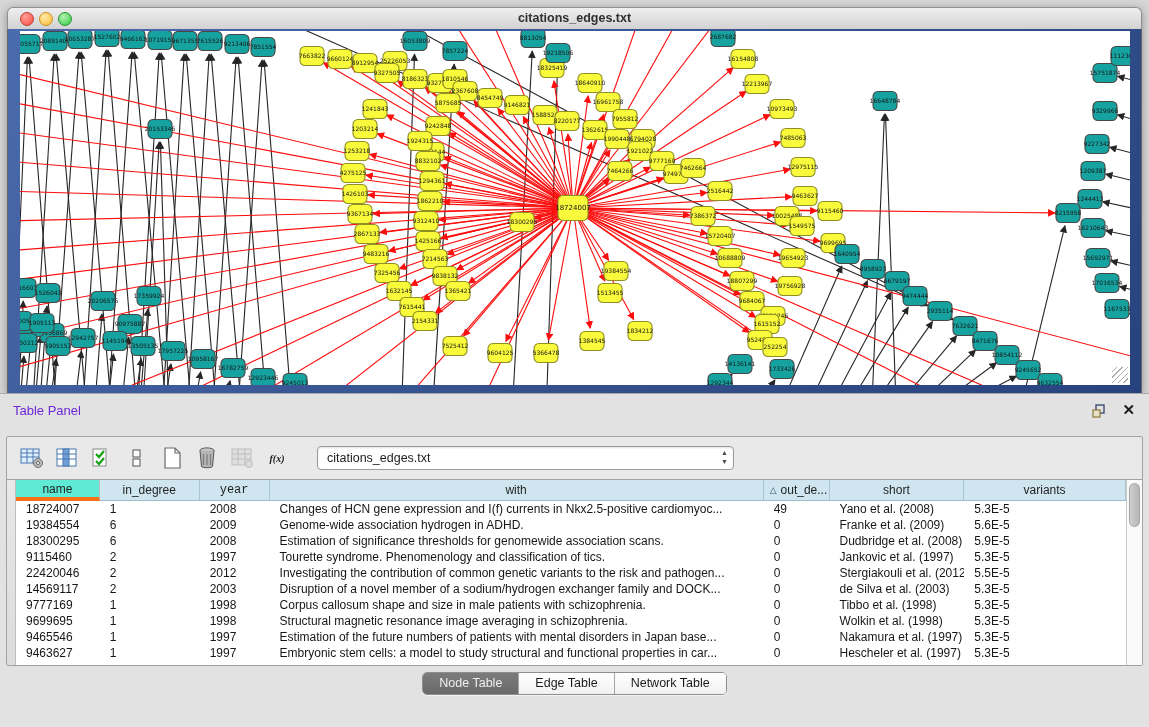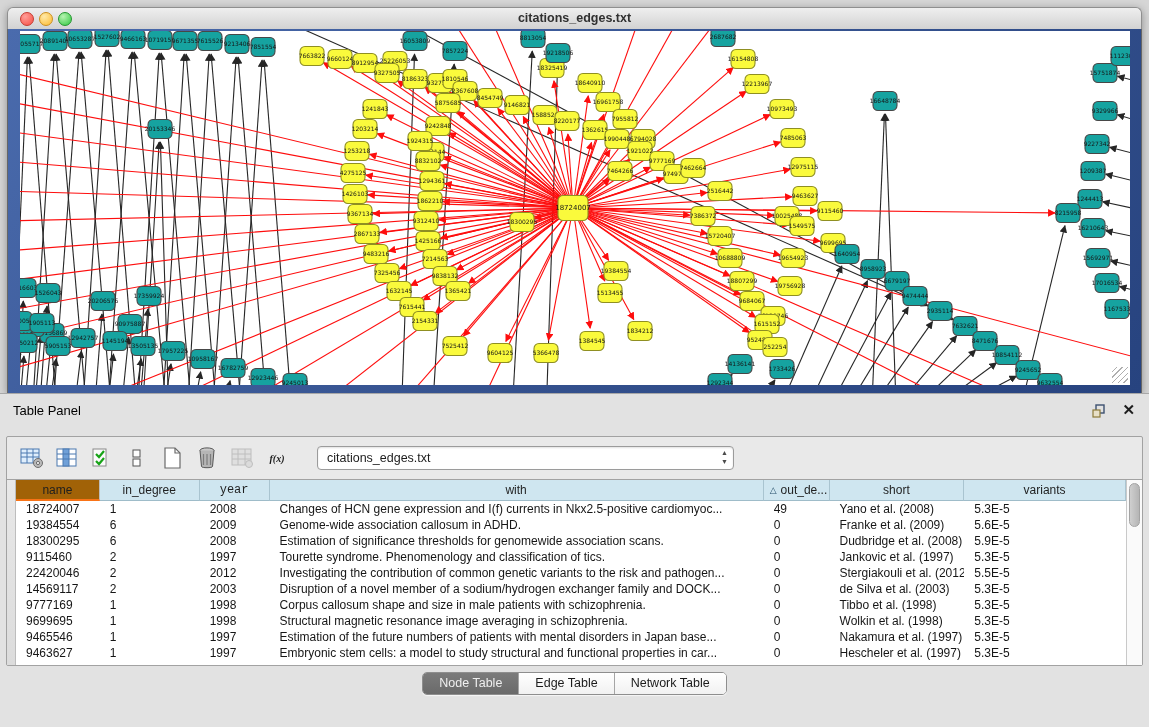--- a/index.html
+++ b/index.html
@@ -19,40 +19,40 @@
   .net-frame{position:absolute;left:0;top:22px;right:0;bottom:0;
     background:linear-gradient(135deg,#4a6bad,#35528f 55%,#27437f);
     padding:2px 13px 9px 12px;box-sizing:border-box;border-left:1px solid #666;border-right:1px solid #666;}
   .net-canvas{position:relative;width:1110px;height:354px;background:#ffffff;overflow:hidden;}
   #graph{position:absolute;left:0;top:0;}
   .resize-grip{position:absolute;right:2px;bottom:2px;width:16px;height:16px;
     background:repeating-linear-gradient(135deg,transparent 0 3px,#9a9a9a 3px 4px);opacity:.8;}
   
   .table-panel{position:absolute;left:0;top:393px;width:1149px;height:334px;background:#e2e2e2;border-top:1px solid #a8a8a8;}
   .tp-header{height:42px;position:relative;}
-  .tp-title{position:absolute;left:13px;top:9px;font-size:13px;color:#000000;}
+  .tp-title{position:absolute;left:13px;top:9px;font-size:13px;color:#6d28d9;}
   .tp-float{position:absolute;right:42px;top:9px;width:16px;height:16px;cursor:pointer;}
   .tp-close{position:absolute;right:14px;top:7px;font-size:15px;font-weight:bold;color:#1d1d1d;cursor:pointer;}
   .tp-inner{position:absolute;left:6px;right:6px;top:42px;height:230px;background:#e9e9e9;
     border:1px solid #a2a2a2;border-radius:2px;box-sizing:border-box;}
   .toolbar{height:42px;display:flex;align-items:center;padding-left:12px;}
   .tbtn{width:26px;height:26px;margin-right:9px;display:flex;align-items:center;justify-content:center;cursor:pointer;}
   .fx{font-family:Liberation Serif, serif;font-style:italic;font-weight:bold;font-size:10px;color:#1a1a1a;}
   .combo{margin-left:18px;width:415px;height:22px;background:#fff;border:1px solid #9b9b9b;border-radius:4px;
     position:relative;display:flex;align-items:center;box-shadow:inset 0 1px 2px rgba(0,0,0,.12);}
   .combo-text{padding-left:9px;font-size:12.5px;color:#1c1c1c;}
   .combo-arrows{position:absolute;right:5px;top:1px;font-size:7px;line-height:9px;color:#4a4a4a;text-align:center;}
   
   .grid{position:absolute;left:0;right:0;top:42px;bottom:0;background:#fff;border-top:1px solid #a2a2a2;display:flex;}
   .gutter{width:8px;background:linear-gradient(#e8e8e8,#dcdcdc);border-right:1px solid #bdbdbd;}
   .gridmain{flex:1;position:relative;overflow:hidden;}
   .thead{display:flex;height:21px;}
   .th{box-sizing:border-box;background:#cfe6f0;border-right:1px solid #a9c4d0;border-bottom:1px solid #9fbcc9;
     font-size:12px;color:#1f1f1f;display:flex;align-items:center;justify-content:center;cursor:pointer;}
-  .th.gray{background:#a16207;border-right:1px solid #bdbdbd;border-bottom:2px solid #f97316;}
+  .th.gray{background:#5eead4;border-right:1px solid #bdbdbd;border-bottom:4px solid #f97316;}
   .th.left{justify-content:flex-start;padding-left:6px;}
   .sort-tri{font-size:9px;margin-right:4px;color:#27506b;}
   .trow{display:flex;height:16px;font-size:12px;color:#161616;cursor:default;}
   .td{box-sizing:border-box;padding-left:10px;white-space:nowrap;overflow:hidden;line-height:16px;}
   .vscroll{width:15px;background:#fafafa;border-left:1px solid #c9c9c9;position:relative;}
   .vthumb{position:absolute;left:2px;right:2px;top:3px;height:42px;background:linear-gradient(90deg,#cfcfcf,#b5b5b5);
     border-radius:6px;border:1px solid #a3a3a3;}
   
   .tabs-row{position:absolute;left:0;right:0;top:278px;display:flex;justify-content:center;}
   .seg{display:flex;border:1px solid #8e8e8e;border-radius:5px;overflow:hidden;background:#fdfdfd;
@@ -941,21 +941,21 @@
               <div class="td" style="width: 70px;">2008</div>
               <div class="td" style="width: 495px;">Changes of HCN gene expression and I(f) currents in Nkx2.5-positive cardiomyoc...</div>
               <div class="td" style="width: 66px;">49</div>
               <div class="td" style="width: 135px;">Yano et al. (2008)</div>
               <div class="td" style="width: 162px;">5.3E-5</div>
             </div>
             <div class="trow">
               <div class="td" style="width: 84px;">19384554</div>
               <div class="td" style="width: 100px;">6</div>
               <div class="td" style="width: 70px;">2009</div>
-              <div class="td" style="width: 495px;">Genome-wide association callosum in ADHD.</div>
+              <div class="td" style="width: 495px;">Genome-wide association hydrogen in ADHD.</div>
               <div class="td" style="width: 66px;">0</div>
               <div class="td" style="width: 135px;">Franke et al. (2009)</div>
               <div class="td" style="width: 162px;">5.6E-5</div>
             </div>
             <div class="trow">
               <div class="td" style="width: 84px;">18300295</div>
               <div class="td" style="width: 100px;">6</div>
               <div class="td" style="width: 70px;">2008</div>
               <div class="td" style="width: 495px;">Estimation of significance thresholds for genomewide association scans.</div>
               <div class="td" style="width: 66px;">0</div>

